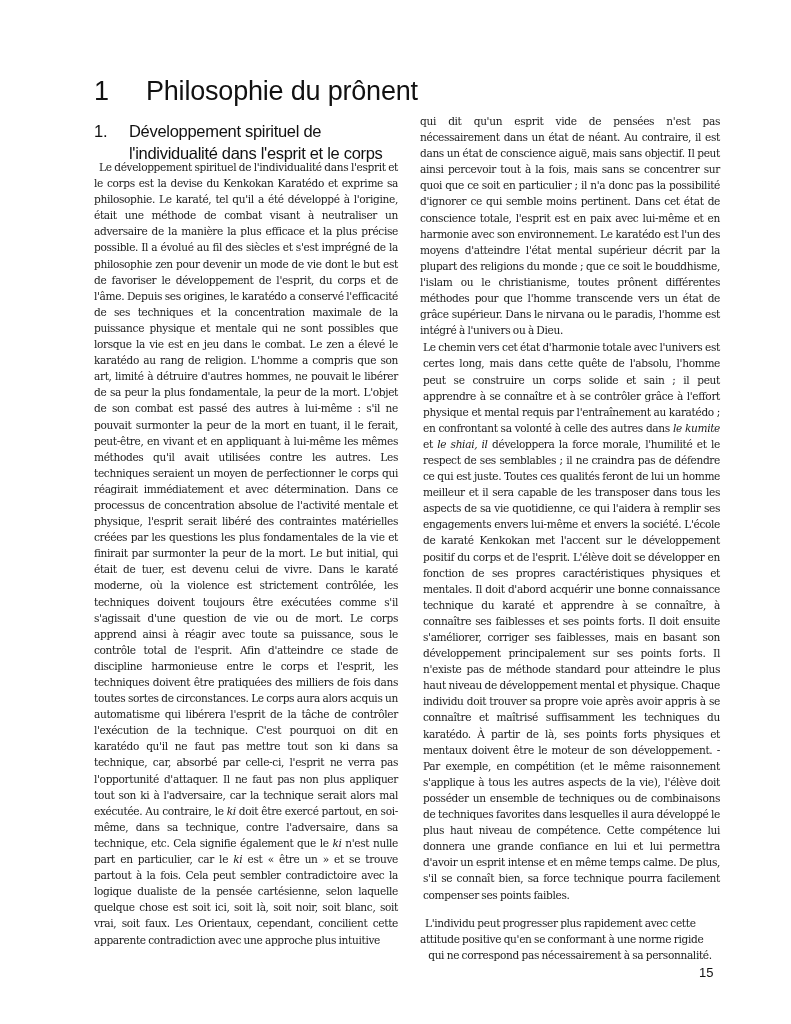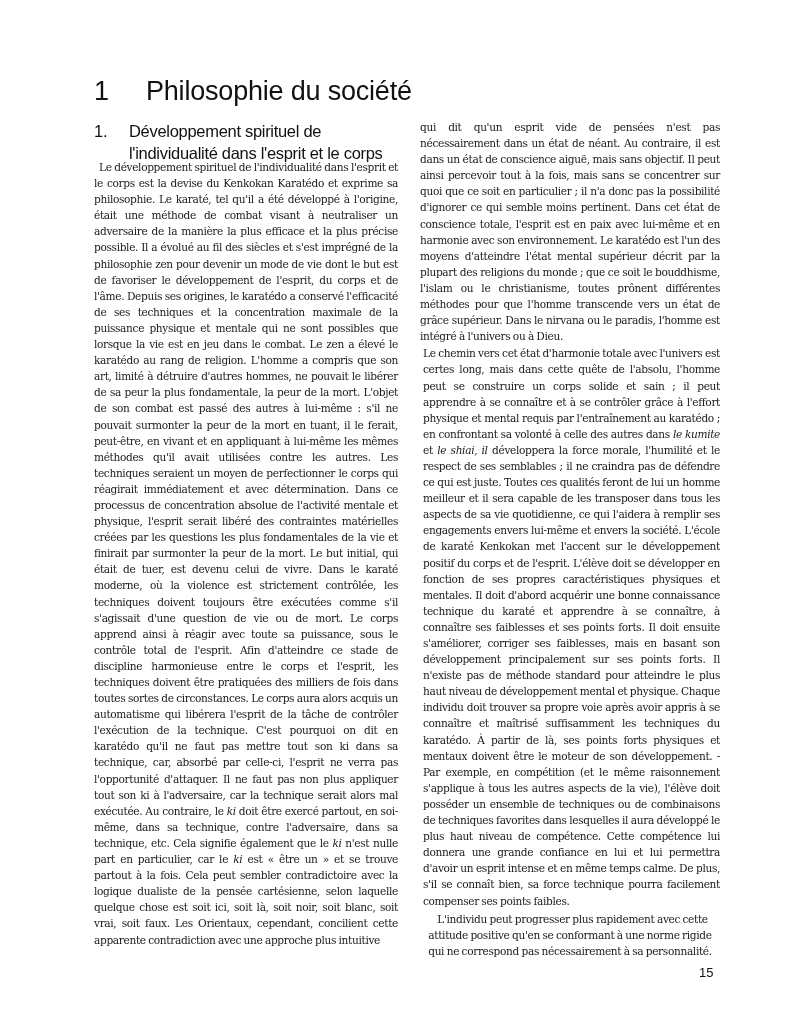--- a/index.html
+++ b/index.html
@@ -65,54 +65,54 @@
     .col p {
       margin: 0;
     }
     .col-left {
       left: 94px;
       top: 159px;
       width: 304px;
     }
     .col-right {
       left: 420px;
-      top: 119px;
+      top: 113px;
       width: 300px;
     }
     .col-right p.indent-first {
       text-indent: 0;
     }
     .col-right p.block-indent {
       margin-left: 3px;
       margin-top: 1px;
     }
     .col-right p.last {
       text-indent: 5px;
-      margin-top: 2px;
-      text-align: center;
+      margin-top: 12px;
+      text-align: left;
       text-align-last: center;
     }
     .col-left p.first {
       text-indent: 5px;
     }
     .page-number {
       position: absolute;
       left: 699px;
       top: 965px;
       font-family: "Liberation Sans", sans-serif;
       font-size: 13px;
       color: #111;
     }
     em { font-style: italic; }
   </style>
 </head>
 <body>
 
 <h1 class="chapter-title">
-  <span class="num">1</span><span>Philosophie du société</span>
+  <span class="num">1</span><span>Philosophie du prônent</span>
 </h1>
 
 <h2 class="section-title">
   <span class="num">1.</span>
   <span class="text">Développement spirituel de l'individualité dans l'esprit et le corps</span>
 </h2>
 
 <div class="col col-left">
   <p class="first"><span>Le développement spirituel de l'individualité dans l'esprit et le corps est la devise du Kenkokan Karatédo et exprime sa philosophie. Le karaté, tel qu'il a été développé à l'origine, était une méthode de combat visant à neutraliser un adversaire de la manière la plus efficace et la plus précise possible. Il a évolué au fil des siècles et s'est imprégné de la philosophie zen pour devenir un mode de vie dont le but est de favoriser le développement de l'esprit, du corps et de l'âme. Depuis ses origines, le karatédo a conservé l'efficacité de ses techniques et la concentration maximale de la puissance physique et mentale qui ne sont possibles que lorsque la vie est en jeu dans le combat. Le zen a élevé le karatédo au rang de religion. L'homme a compris que son art, limité à détruire d'autres hommes, ne pouvait le libérer de sa peur la plus fondamentale, la peur de la mort. L'objet de son combat est passé des autres à lui-même : s'il ne pouvait surmonter la peur de la mort en tuant, il le ferait, peut-être, en vivant et en appliquant à lui-même les mêmes méthodes qu'il avait utilisées contre les autres. Les techniques seraient un moyen de perfectionner le corps qui réagirait immédiatement et avec détermination. Dans ce processus de concentration absolue de l'activité mentale et physique, l'esprit serait libéré des contraintes matérielles créées par les questions les plus fondamentales de la vie et finirait par surmonter la peur de la mort. Le but initial, qui était de tuer, est devenu celui de vivre. Dans le karaté moderne, où la violence est strictement contrôlée, les techniques doivent toujours être exécutées comme s'il s'agissait d'une question de vie ou de mort. Le corps apprend ainsi à réagir avec toute sa puissance, sous le contrôle total de l'esprit. Afin d'atteindre ce stade de discipline harmonieuse entre le corps et l'esprit, les techniques doivent être pratiquées des milliers de fois dans toutes sortes de circonstances. Le corps aura alors acquis un automatisme qui libérera l'esprit de la tâche de contrôler l'exécution de la technique. C'est pourquoi on dit en karatédo qu'il ne faut pas mettre tout son ki dans sa technique, car, absorbé par celle-ci, l'esprit ne verra pas l'opportunité d'attaquer. Il ne faut pas non plus appliquer tout son ki à l'adversaire, car la technique serait alors mal exécutée. Au contraire, le </span><em>ki</em><span> doit être exercé partout, en soi-même, dans sa technique, contre l'adversaire, dans sa technique, etc. Cela signifie également que le </span><em>ki</em><span> n'est nulle part en particulier, car le </span><em>ki</em><span> est « être un » et se trouve partout à la fois. Cela peut sembler contradictoire avec la logique dualiste de la pensée cartésienne, selon laquelle quelque chose est soit ici, soit là, soit noir, soit blanc, soit vrai, soit faux. Les Orientaux, cependant, concilient cette apparente contradiction avec une approche plus intuitive</span></p>
 </div>

